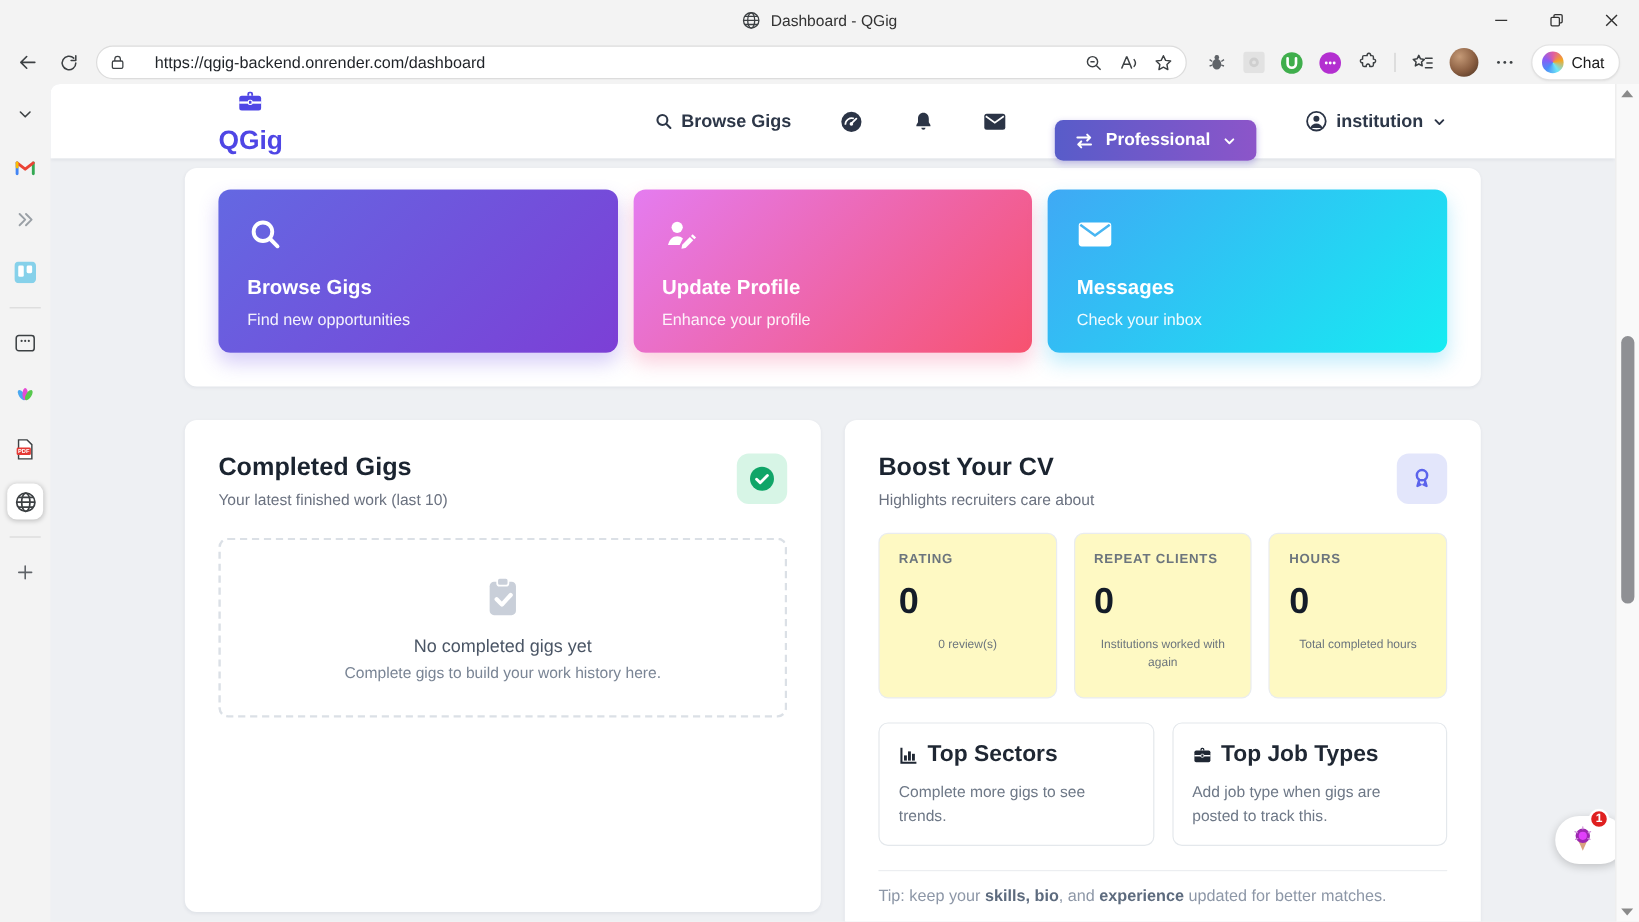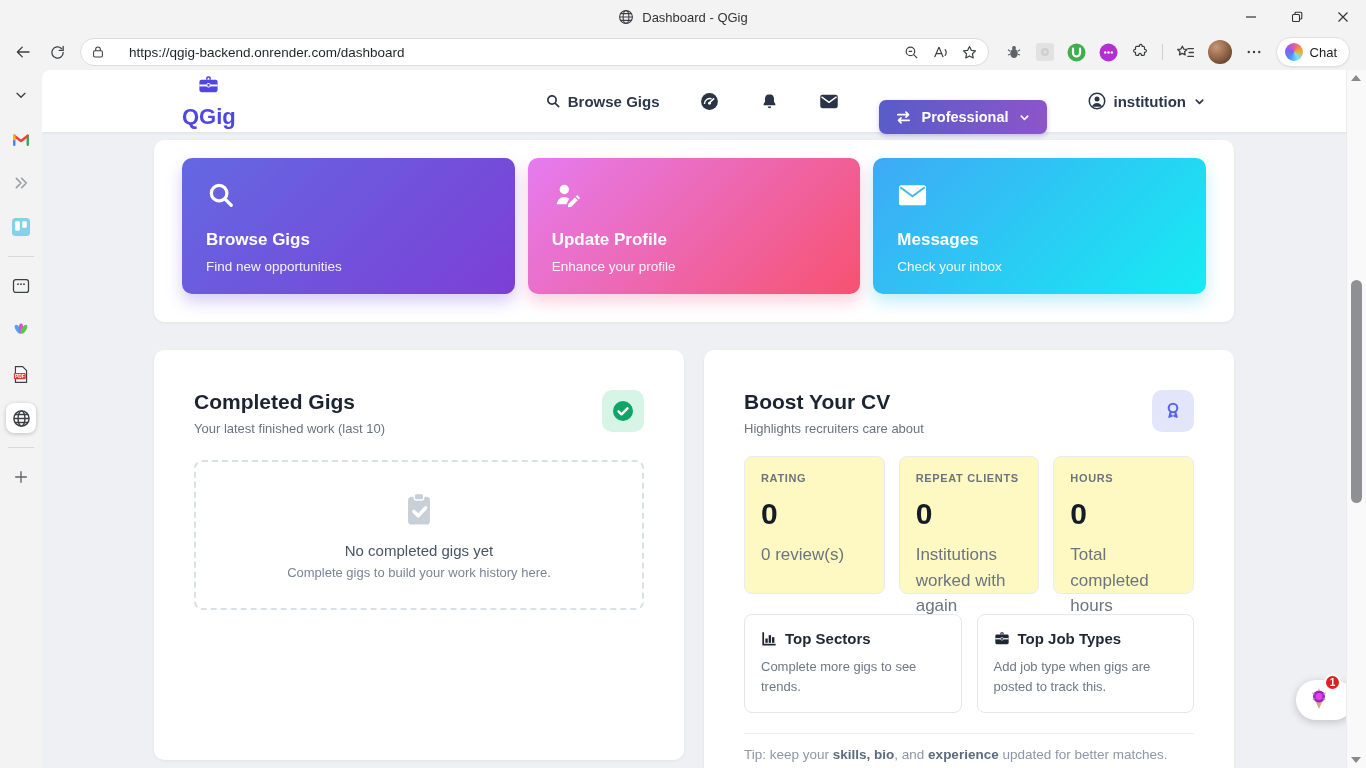--- a/index.html
+++ b/index.html
@@ -70,47 +70,47 @@
   .qa-row { display:flex; gap:13px; }
   .qa-card { flex:1 1 0; height:136px; border-radius:10px; padding:22px 24px; color:#fff;
     display:flex; flex-direction:column; }
   .qa-0 { background:linear-gradient(135deg,#6468e2,#7c3fd6); box-shadow:0 8px 16px rgba(110,80,230,.28); }
   .qa-1 { background:linear-gradient(135deg,#e47cf0,#f7526f); box-shadow:0 8px 16px rgba(240,90,140,.28); }
   .qa-2 { background:linear-gradient(135deg,#3fa9f5,#16ecf2); box-shadow:0 8px 16px rgba(40,190,240,.28); }
   .qa-title { margin-top:20px; font-size:17px; font-weight:700; }
   .qa-sub { margin-top:9px; font-size:13.5px; opacity:.92; }
 
   .panels { width:1080px; margin:28px auto 0; display:flex; gap:20px; align-items:flex-start; }
-  .panel { background:#fff; border-radius:10px; padding:40px; box-shadow:0 1px 3px rgba(25,35,60,.06); }
+  .panel { background:#fff; border-radius:10px; padding:28px; box-shadow:0 1px 3px rgba(25,35,60,.06); }
   .panel-left { width:530px; height:410px; }
   .panel-right { width:530px; }
   .panel-head { display:flex; align-items:flex-start; }
   .panel-title { font-size:21px; font-weight:800; color:#1b2430; }
   .panel-sub { margin-top:7px; font-size:13px; color:#6b7280; }
   .head-badge { margin-left:auto; width:42px; height:42px; border-radius:10px;
     display:flex; align-items:center; justify-content:center; }
   .badge-green { background:#d7f5e6; }
   .badge-indigo { background:#e3e6fb; }
 
   .empty-box { margin-top:24px; height:150px; border:2px dashed #dbe0e6; border-radius:8px;
     display:flex; flex-direction:column; align-items:center; justify-content:center; }
   .empty-title { margin-top:13px; font-size:15px; font-weight:400; color:#4a5565; }
   .empty-text { margin-top:6px; font-size:13px; color:#7a8595; }
 
   .stats-row { margin-top:20px; display:flex; gap:14px; }
   .stat { flex:1 1 0; height:138px; background:#fef9c3; border:1px solid #e9ecef; border-radius:8px;
     padding:15px 16px; }
   .stat-label { font-size:11px; font-weight:800; letter-spacing:.06em; color:#6c757d; }
   .stat-value { margin-top:13px; font-size:30px; font-weight:800; color:#141c28; }
-  .stat-desc { margin-top:11px; font-size:17px; color:#6c757d; line-height:1.5; }
+  .stat-desc { margin-top:11px; font-size:10px; color:#6c757d; line-height:1.5;text-align:center; }
 
   .insights-row { margin-top:20px; display:flex; gap:15px; }
   .insight { flex:1 1 0; min-height:99px; background:#fff; border:1px solid #e4e8ec; border-radius:8px;
     padding:15px 16px; }
-  .insight-head { display:flex; align-items:center; gap:8px; font-size:15px; font-weight:800; color:#1f2733; }
+  .insight-head { display:flex; align-items:center; gap:8px; font-size:19px; font-weight:800; color:#1f2733; }
   .insight-desc { margin-top:10px; font-size:13px; color:#6e7887; line-height:1.5; }
 
   .tip-divider { margin-top:20px; border-top:1px solid #eceef1; }
   .tip { margin-top:13px; font-size:13.5px; color:#8d97a7; }
   .tip b { color:#5d6b7e; }
 
   .chat-widget { position:absolute; right:-8px; bottom:48px; width:58px; height:40px; background:#fff;
     border-radius:20px; box-shadow:0 2px 8px rgba(0,0,0,.2); z-index:10; }
   .chat-widget-icon { position:absolute; left:12px; top:8px; }
   .chat-badge { position:absolute; top:-6px; left:28px; width:17px; height:17px; border-radius:50%;

